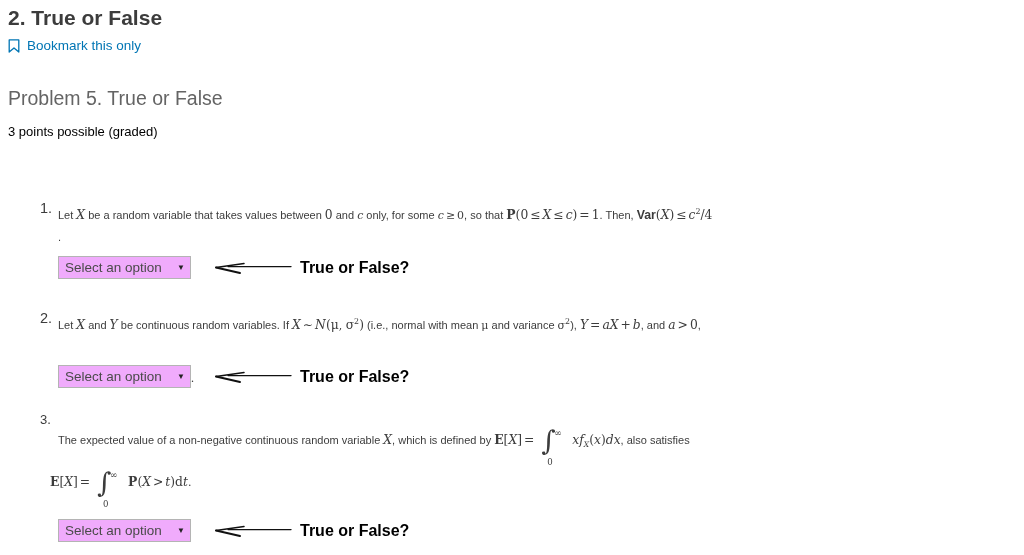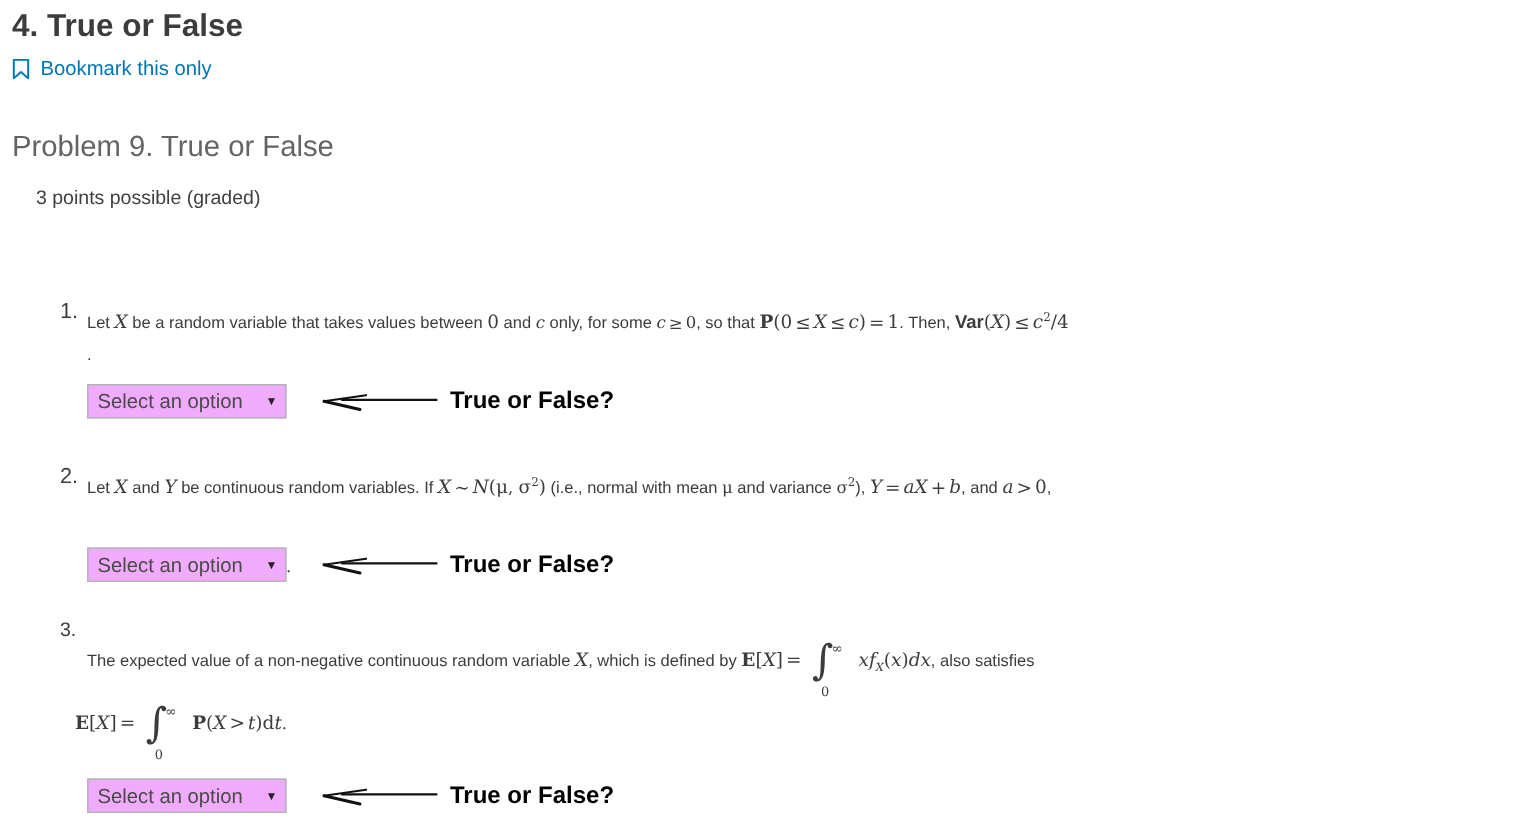--- a/index.html
+++ b/index.html
@@ -58,24 +58,24 @@
     position: absolute;
     left: 8px;
     top: 86px;
     font-size: 19.5px;
     font-weight: normal;
     color: #646464;
     line-height: 24px;
   }
   .points {
     position: absolute;
-    left: 24px;
+    left: 8px;
     top: 124px;
     font-size: 13px;
-    color: #404040;
+    color: #000000;
     line-height: 16px;
   }
 
   
   .intro {
     position: absolute;
     left: 8px;
     top: 161px;
     font-size: 14.5px;
     color: #3c3c3c;
@@ -187,32 +187,32 @@
     margin-left: 23px;
     margin-right: 8px;
     display: inline-block;
   }
 </style>
 </head>
 <body>
 
 <div class="page">
 
-  <div class="unit-title">4. True or False</div>
+  <div class="unit-title">2. True or False</div>
 
   <a class="bookmark">
     <span class="bm-icon">
       <svg width="12" height="14" viewBox="0 0 12 14" fill="none" xmlns="http://www.w3.org/2000/svg">
         <path d="M1.2 0.9 H10.8 V13.1 L6 9.0 L1.2 13.1 Z" stroke="#0075b4" stroke-width="1.3" fill="none" stroke-linejoin="round"></path>
       </svg>
     </span>
     <span>Bookmark this only</span>
   </a>
 
-  <div class="problem-title">Problem 9. True or False</div>
+  <div class="problem-title">Problem 5. True or False</div>
   <div class="points">3 points possible (graded)</div>
 
   <div class="qlist">
 
     <div class="q" style="top:200px;height:95px;">
       <span class="marker" style="left:40px; top:0px;">1.</span>
       <span class="stmt" style="left:58px; top:0px; width:960px;">
         <span>Let </span><span class="m big">X</span><span> be a random variable that takes values between </span><span class="mu big">0</span><span> and </span><span class="m">c</span><span> only, for some </span><span class="m">c</span><span class="op">≥</span><span class="mu">0</span><span>, so that </span><span class="mb big">P</span><span class="mu big">(</span><span class="mu big">0</span><span class="op big">≤</span><span class="m big">X</span><span class="op big">≤</span><span class="m big">c</span><span class="mu big">)</span><span class="op big">=</span><span class="mu big">1</span><span>. Then, </span><span class="mvar big">Var</span><span class="mu big">(</span><span class="m big">X</span><span class="mu big">)</span><span class="op big">≤</span><span class="m big">c</span><span class="supn">2</span><span class="mu big">/4</span>
       </span>
       <span class="stmt" style="left:58px; top:26px;">.</span>

